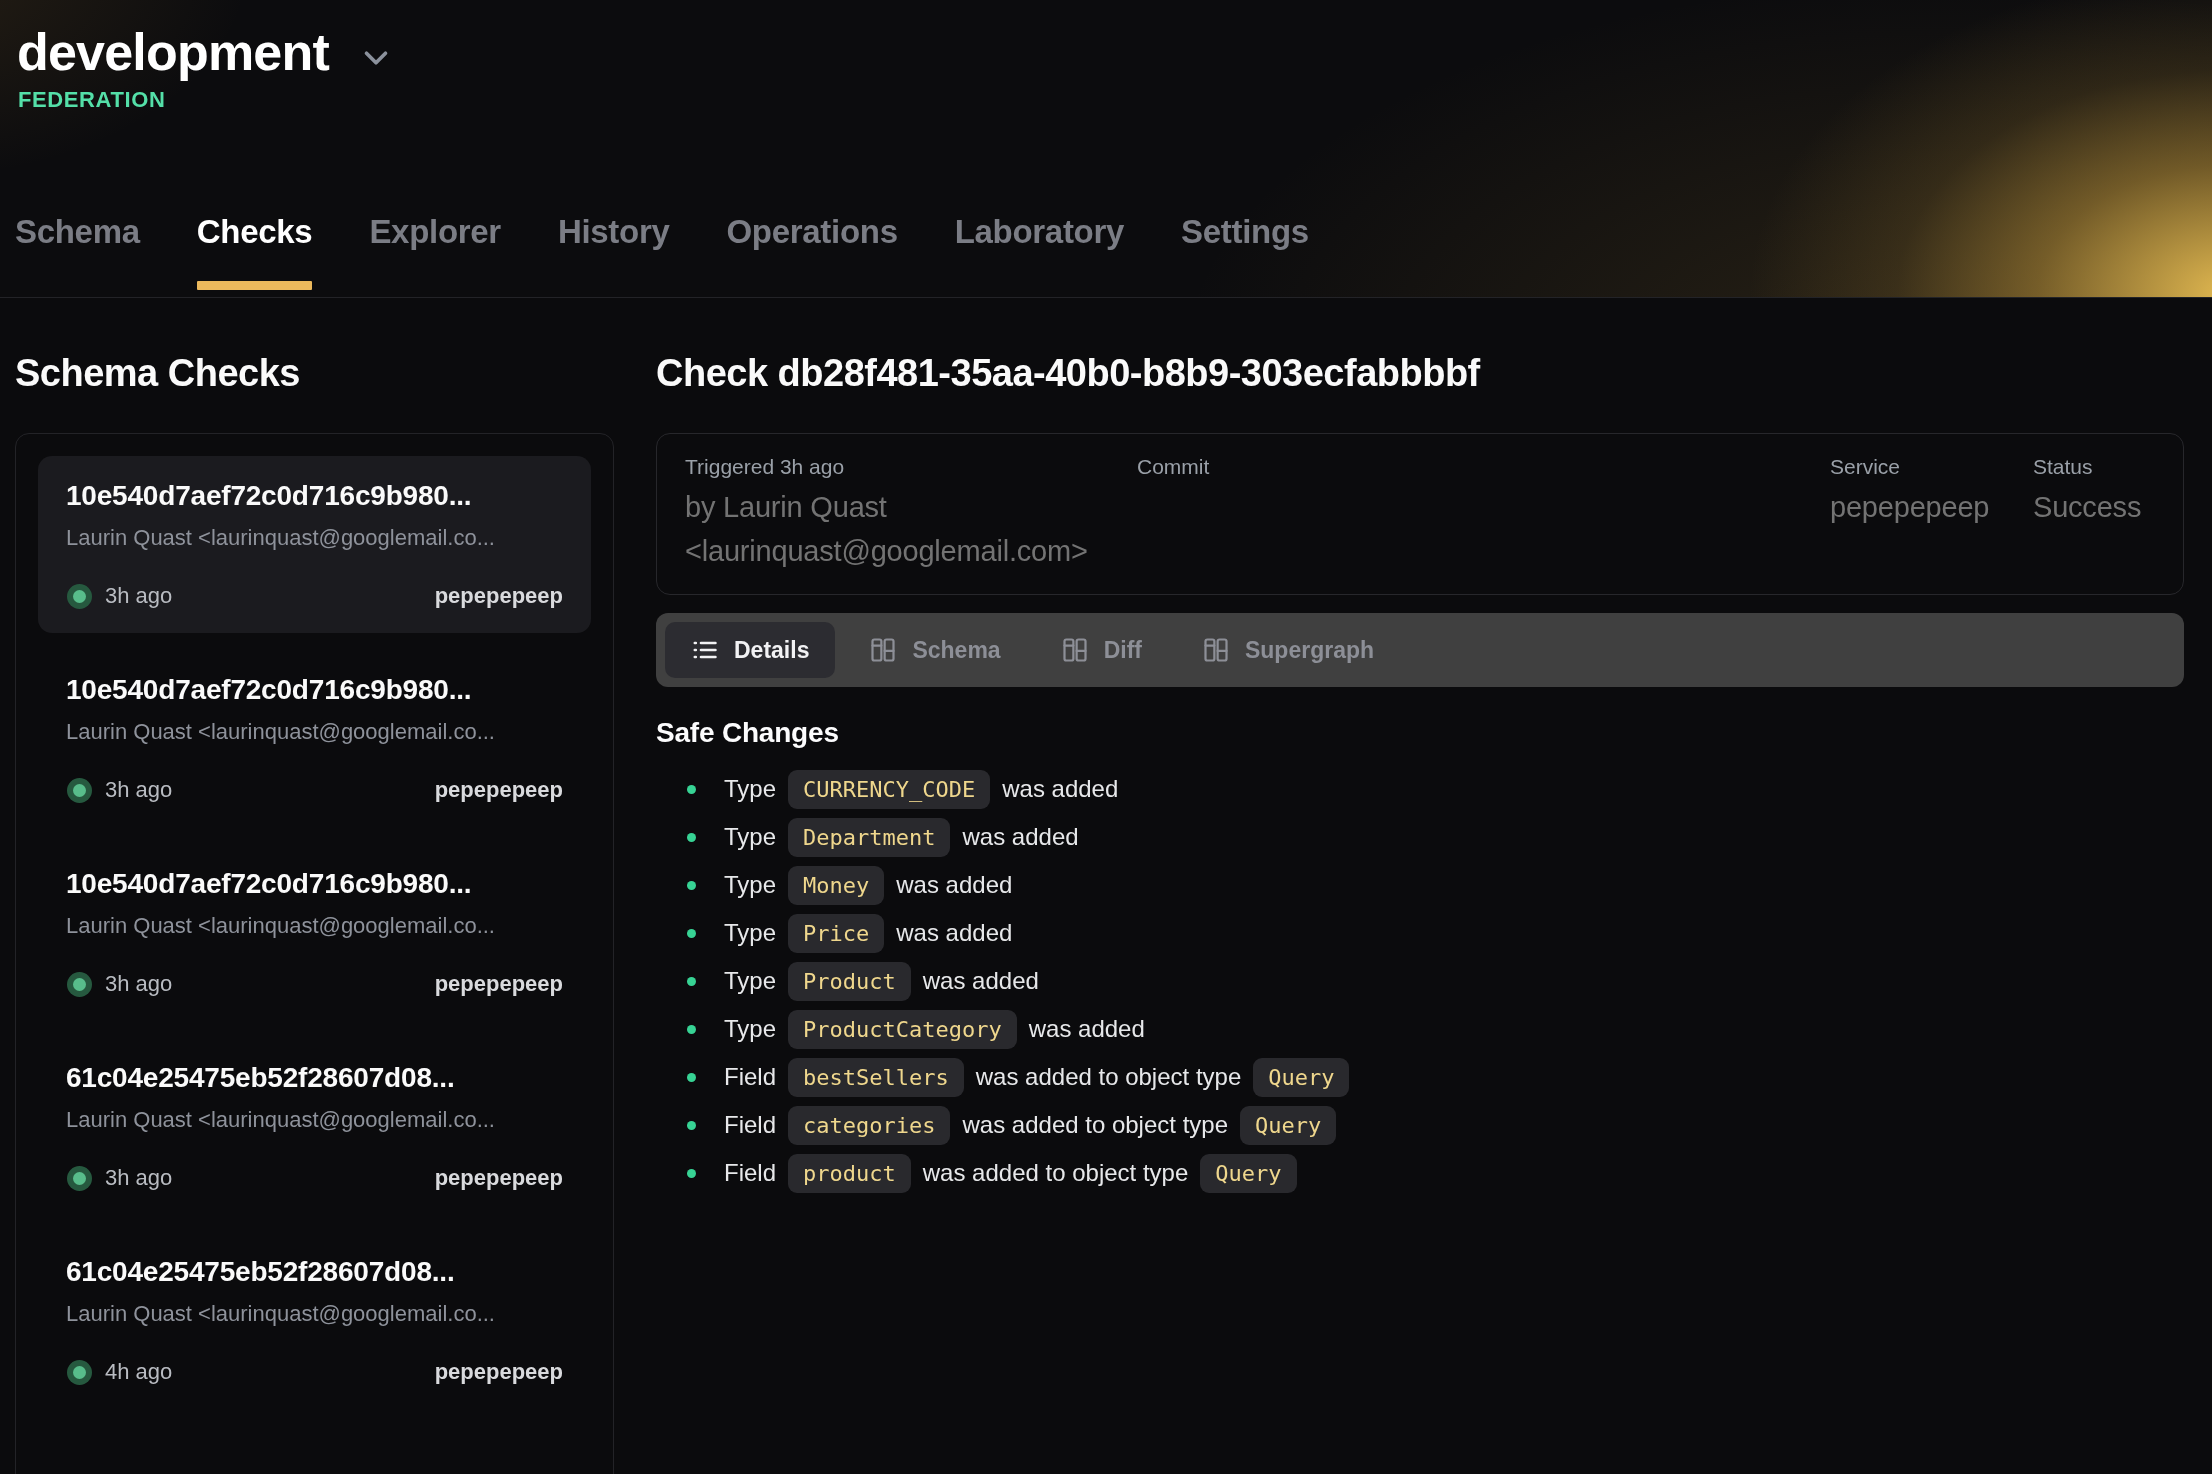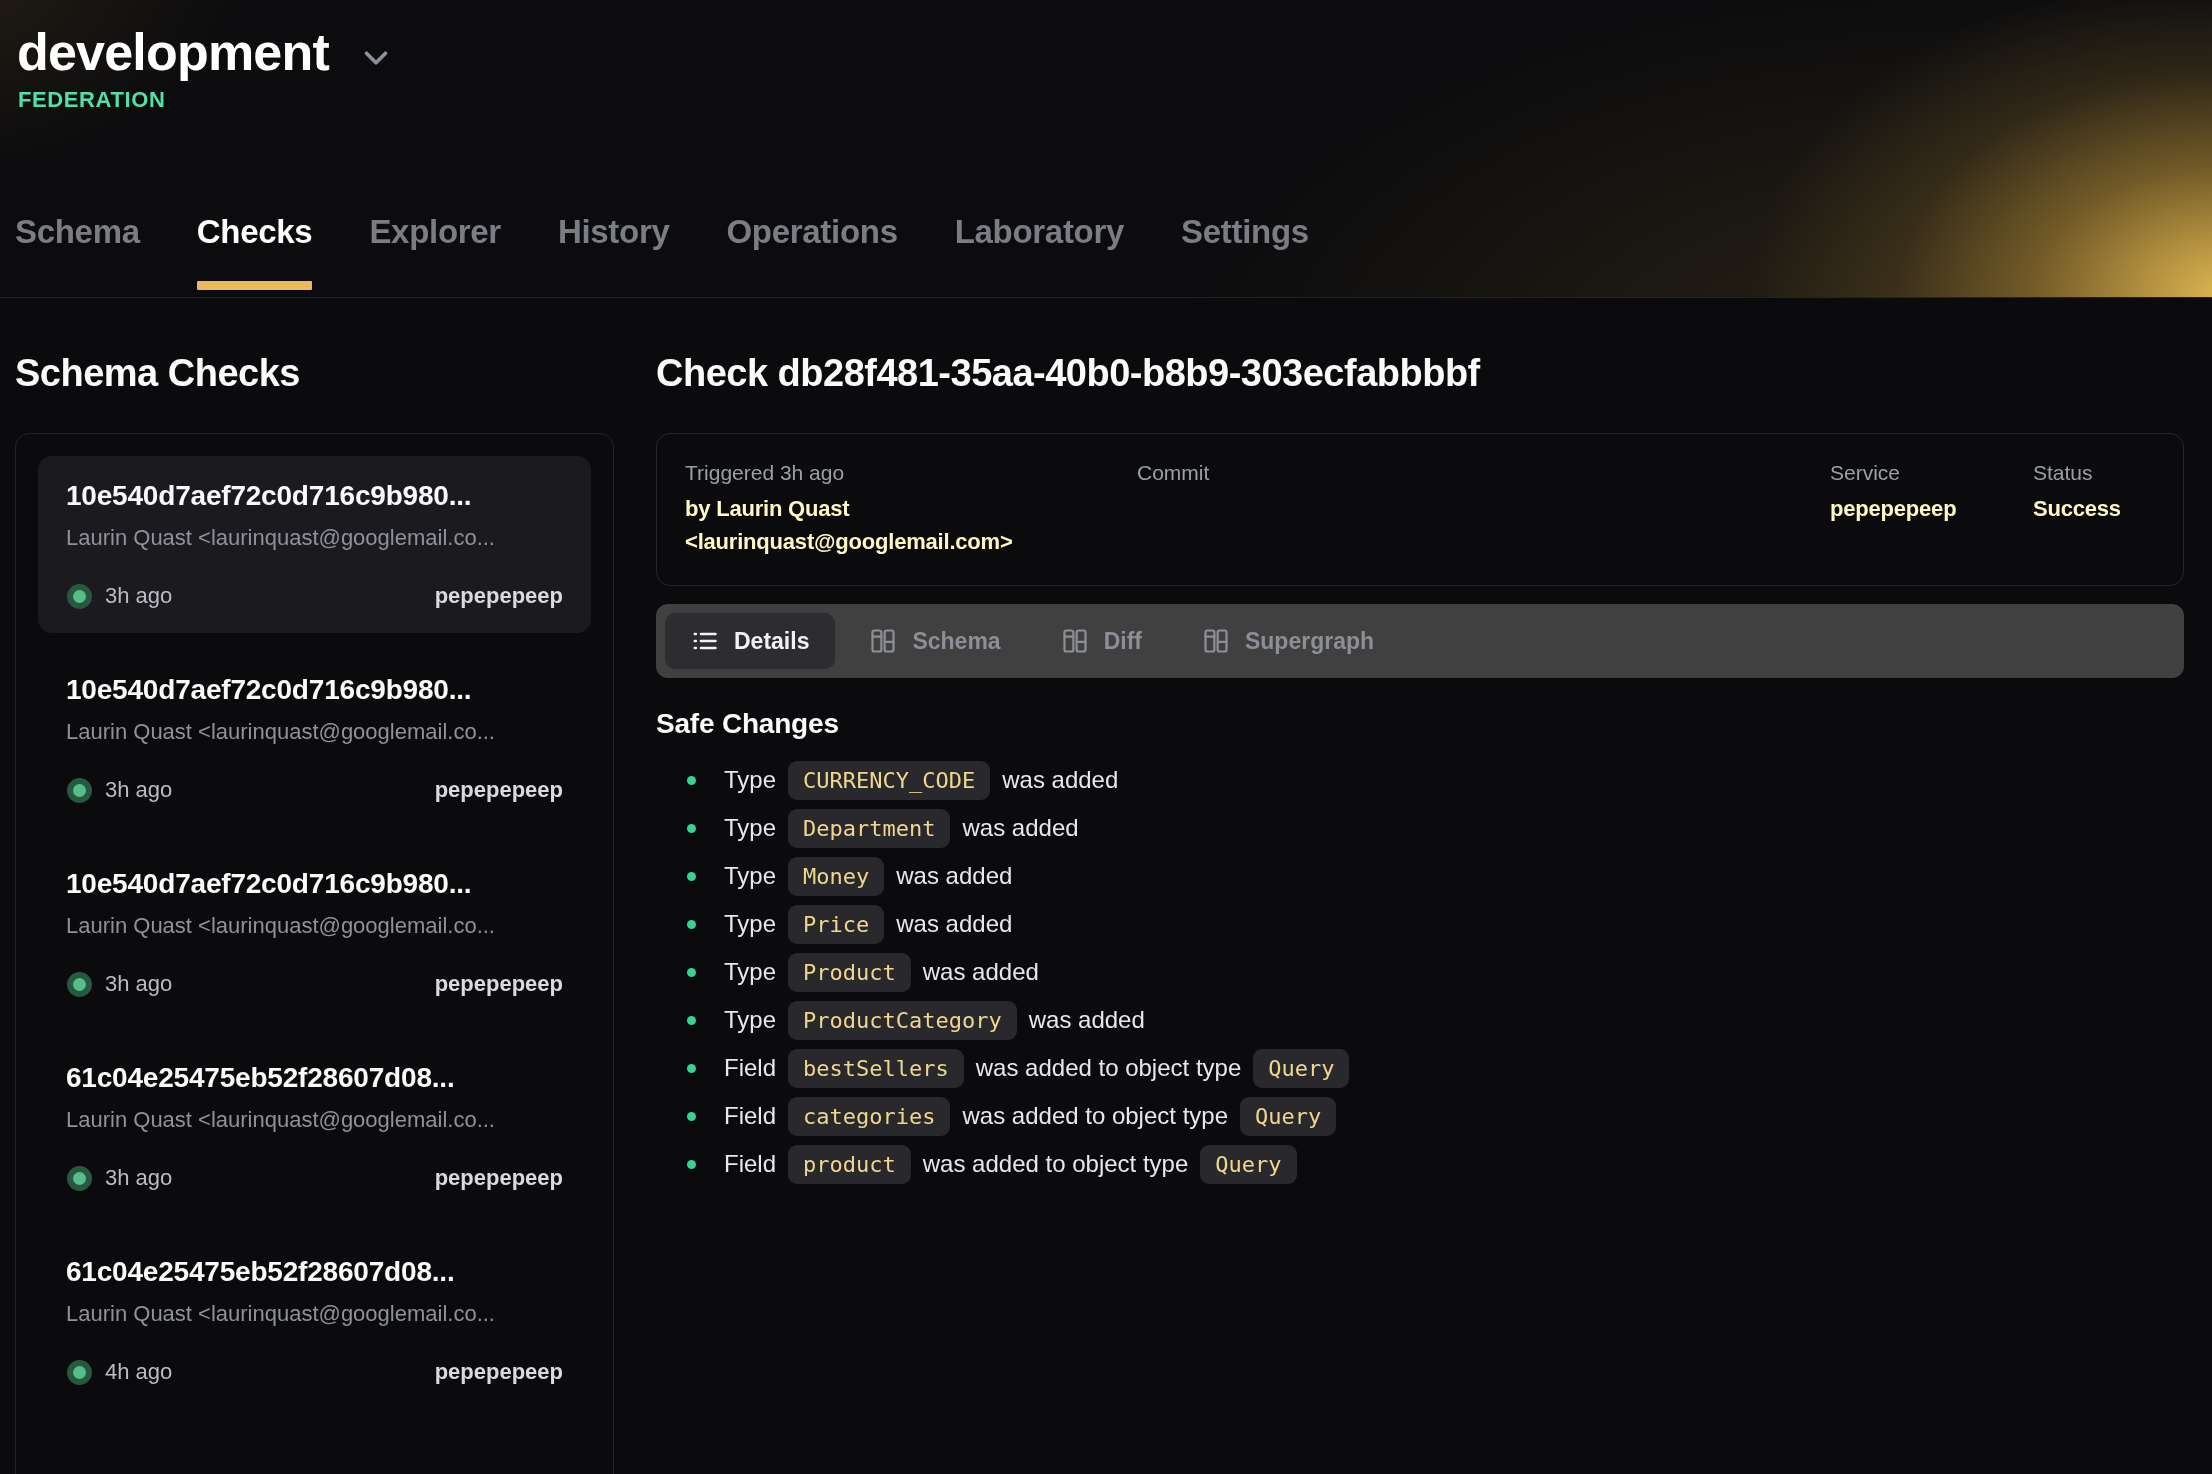--- a/index.html
+++ b/index.html
@@ -69,24 +69,24 @@
     background:var(--success-dot-inner);
     box-shadow:0 0 0 6px var(--success-dot-ring);
     margin:0 19px 0 7px;flex:none;
   }
   .ci-time{font-size:22px;color:#b9bcc2;}
   .ci-service{font-size:22px;font-weight:700;color:#d9dadd;}
   
   section{flex:1;margin-left:42px;margin-right:28px;min-width:0;}
   .meta-box{
     margin-top:41px;border:1px solid #27272b;border-radius:14px;
-    padding:27px 28px;display:grid;grid-template-columns:452px 1fr 203px 122px;
+    padding:21px 28px;display:grid;grid-template-columns:452px 1fr 203px 122px;
   }
   .meta-label{font-size:21px;color:#9aa0a8;margin-bottom:7px;}
-  .meta-value{font-size:22px;font-weight:700;color:#fef9c3;line-height:1.5;letter-spacing:-0.2px;}
+  .meta-value{font-size:29px;font-weight:400;color:#737373;line-height:1.5;letter-spacing:-0.2px;}
   
   .view-tabs{
     margin-top:18px;background:#404040;border-radius:12px;
     padding:9px;display:flex;gap:8px;align-items:flex-end;
   }
   .view-tab{
     display:flex;align-items:center;gap:15px;height:56px;padding:0 26px;
     border-radius:10px;font-size:23px;font-weight:600;color:#8d8f97;cursor:pointer;
   }
   .view-tab.active{background:#2c2c31;color:#f2f2f4;}

